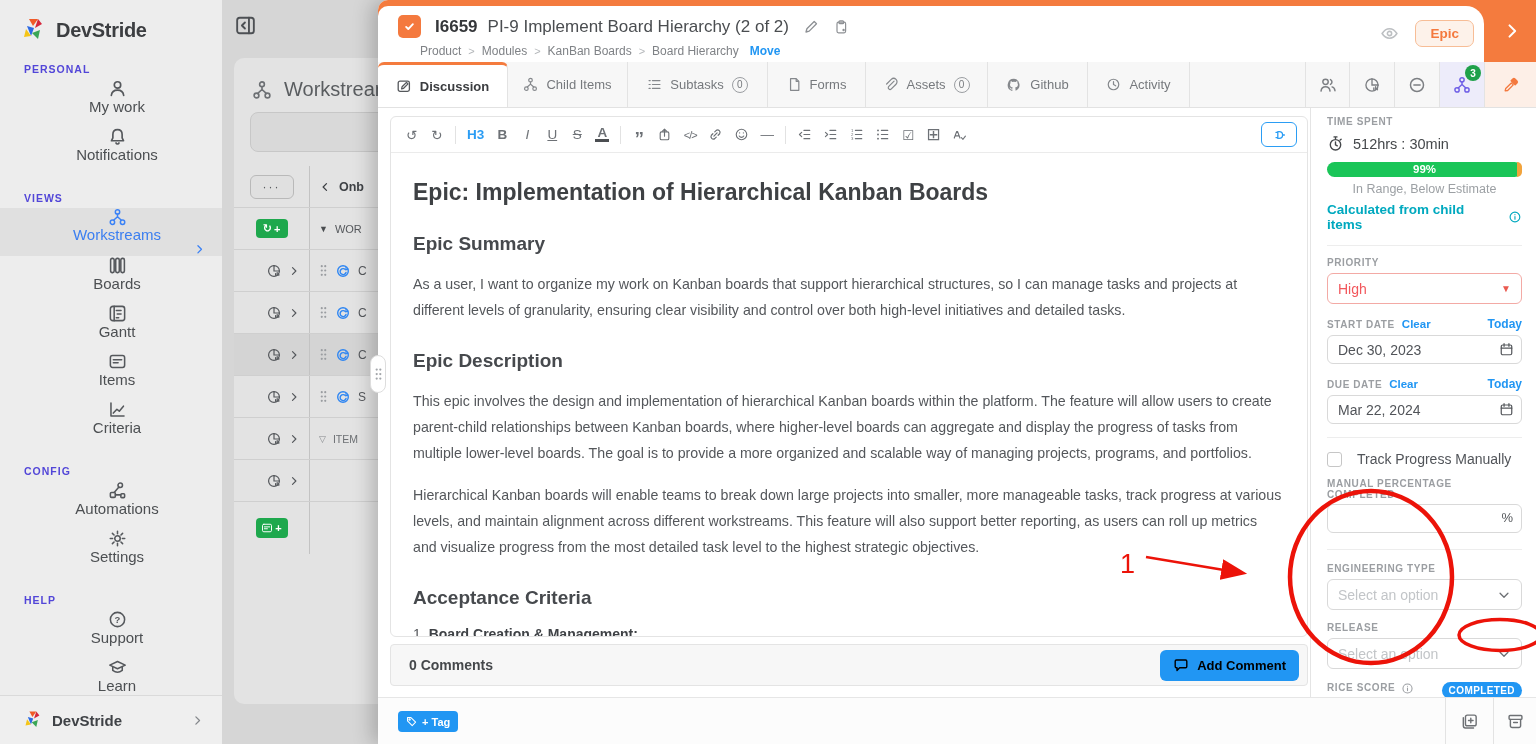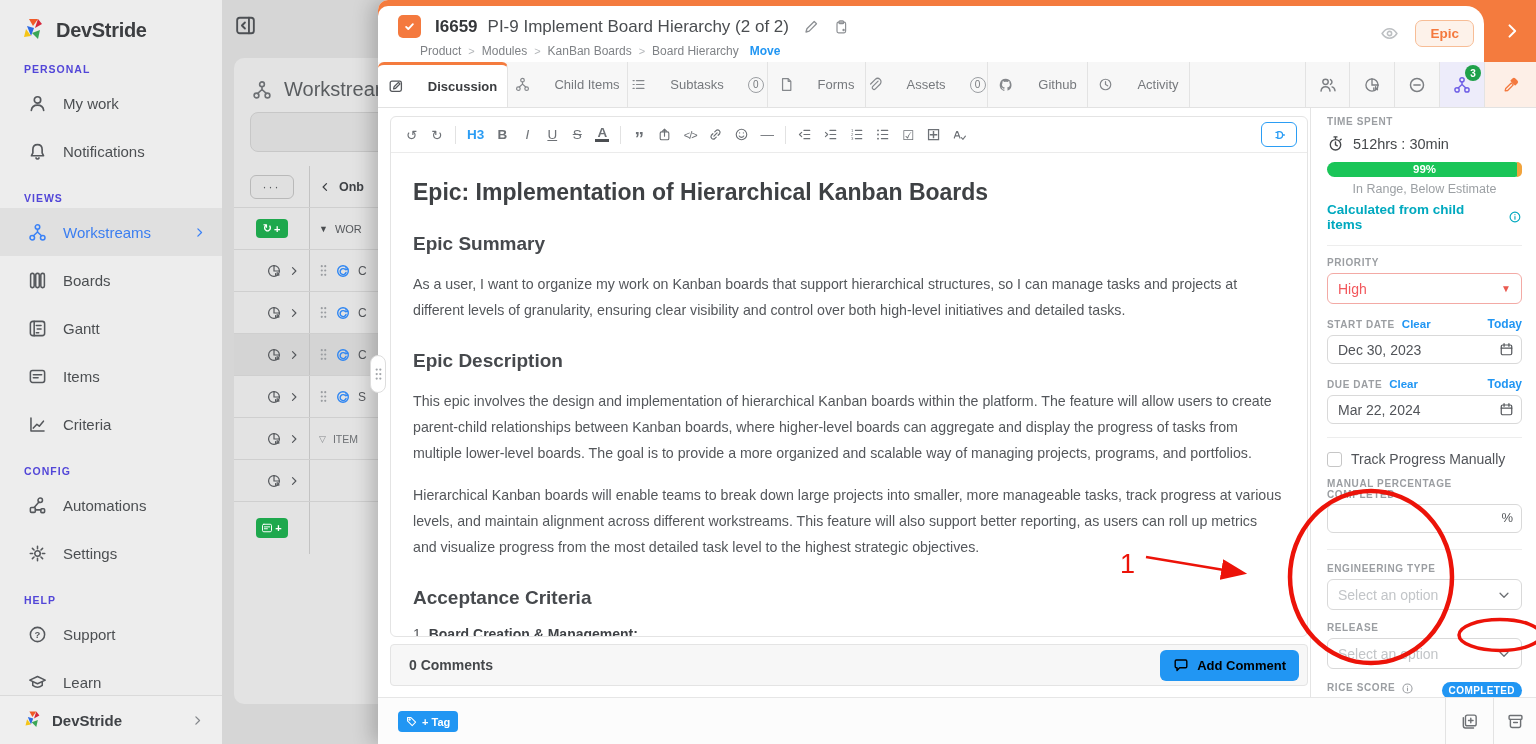--- a/index.html
+++ b/index.html
@@ -6,21 +6,21 @@
   html,body { background:#c9c9c9; }
   body { font-family:"Liberation Sans","DejaVu Sans",sans-serif; }
   #app { position:relative; width:1536px; height:744px; overflow:hidden; background:#d6d6d6; }
   svg.ic { display:block; }
 
   
   .sidebar { position:absolute; left:0; top:0; width:222px; height:744px; background:#ededed; z-index:2; }
   .sb-logo { display:flex; align-items:center; gap:8px; padding:14px 0 0 22px; height:46px; }
   .sb-logo-text { font-size:20px; font-weight:700; color:#3c3e41; letter-spacing:-0.3px; }
   .sb-section { margin:17px 0 4px 24px; font-size:10.5px; font-weight:700; color:#5246d8; letter-spacing:1px; }
-  .sb-item { height:48px; display:flex; align-items:center; padding:0 16px 0 28px; gap:16px; color:#4c4f52; font-size:15px; cursor:pointer; }
+  .sb-item { height:48px; display:flex; align-items:center; padding:0 16px 0 28px; color:#4c4f52; font-size:15px; cursor:pointer;flex-direction:column; }
   .sb-item .ic { color:#55585c; }
   .sb-item.active { background:#e0e0e0; color:#3b7ef0; }
   .sb-item.active .ic { color:#3b82f6; }
   .sb-item .sb-chev { margin-left:auto; color:#7c7f83; }
   .sb-footer { position:absolute; left:0; bottom:0; width:222px; height:49px; background:#efefef; border-top:1px solid #dadada; display:flex; align-items:center; padding:0 18px 0 24px; gap:8px; z-index:3; }
   .sb-footer-text { font-size:15px; font-weight:700; color:#3f4246; }
   .sb-footer .sb-chev { margin-left:auto; color:#85888c; }
 
   
   .bg-area { position:absolute; left:222px; top:0; right:0; bottom:0; background:#d6d6d6; z-index:1; }
@@ -53,21 +53,21 @@
   .hdr-tool { color:#8d9094; margin-left:4px; }
   .crumbs { position:absolute; left:42px; top:38px; display:flex; align-items:center; gap:7px; font-size:12px; color:#7f8286; }
   .crumb-sep { color:#b4b7ba; font-size:11px; }
   .move-link { color:#2196f3; font-weight:700; margin-left:4px; cursor:pointer; }
   .hdr-right { position:absolute; right:10px; top:14px; display:flex; align-items:center; gap:16px; }
   .eye { color:#bcbfc2; }
   .epic-badge { height:27px; padding:0 14px; border:1px solid #f7bd96; background:#fdf2ea; color:#f4793e; border-radius:7px; font-size:13.5px; font-weight:600; display:flex; align-items:center; }
   .panel-toggle { position:absolute; right:14px; top:21px; color:#fff; cursor:pointer; }
 
   .tabs { position:absolute; left:0; top:62px; right:0; height:46px; display:flex; background:#f7f7f7; border-bottom:1px solid #e2e2e2; }
-  .tab { display:flex; align-items:center; justify-content:center; gap:24px; font-size:13px; color:#76797d; border-right:1px solid #e3e3e3; cursor:pointer; background:#f7f7f7;text-align:center; }
+  .tab { display:flex; align-items:center; justify-content:center; gap:8px; font-size:13px; color:#76797d; border-right:1px solid #e3e3e3; cursor:pointer; background:#f7f7f7;text-align:center; }
   .tab .ic { color:#85888c; }
   .tab.active { background:#fff; border-top:3px solid #f47b3e; border-radius:6px 6px 0 0; color:#3a3c3f; font-weight:700; }
   .tab.active .ic { color:#55585c; }
   .cnt { width:16px; height:16px; border:1px solid #9b9ea2; border-radius:50%; font-size:10px; display:flex; align-items:center; justify-content:center; color:#76797d; }
   .tab-fill { flex:1; background:#f7f7f7; border-right:1px solid #e3e3e3; }
   .itab { display:flex; align-items:center; justify-content:center; border-right:1px solid #e3e3e3; color:#7c7f83; cursor:pointer; position:relative; background:#f7f7f7; }
   .itab.purple { background:#edecfa; color:#6f5fe6; }
   .itab.orange { background:#fdefe7; color:#f4793e; border-right:none; }
   .itab-badge { position:absolute; top:3px; right:3px; width:16px; height:16px; background:#1fa14a; color:#fff; border-radius:50%; font-size:10px; font-weight:700; display:flex; align-items:center; justify-content:center; }
 
@@ -105,21 +105,21 @@
   .dp-sel { margin-top:5px; height:31px; border:1px solid #d9d9d9; border-radius:6px; display:flex; align-items:center; padding:0 10px; font-size:14px; color:#54575b; cursor:pointer; }
   .dp-sel.red { border-color:#f3aaa5; color:#f2575c; }
   .dp-sel .caret { margin-left:auto; }
   .red-caret { color:#ea5a50; font-size:10px; }
   .date-lblrow { display:flex; align-items:center; gap:7px; margin-top:13px; }
   .mini-link { font-size:11.5px; font-weight:700; color:#2196f3; cursor:pointer; }
   .right-link { margin-left:auto; font-size:12px; }
   .dp-input { position:relative; margin-top:4px; }
   .dp-input input { width:100%; height:29px; border:1px solid #d9d9d9; border-radius:6px; padding:0 30px 0 10px; font-size:14px; color:#515459; font-family:inherit; background:#fff; }
   .dp-input .ric { position:absolute; right:8px; top:7px; color:#55585c; }
-  .chk-row { display:flex; align-items:center; gap:9px; margin-top:13px; font-size:14px; color:#515459; }
+  .chk-row { display:flex; align-items:center; gap:15px; margin-top:13px; font-size:14px; color:#515459; }
   .chk { width:15px; height:15px; border:1px solid #c6c6c6; border-radius:3px; background:#fff; cursor:pointer; }
   .pct input { text-align:right; color:#6e7174; padding-right:26px; }
   .pct .suffix { position:absolute; right:9px; top:6px; font-size:13px; color:#55585c; }
   .ph { color:#c2c5c8; }
   .rice-row { display:flex; align-items:flex-start; gap:6px; margin-top:13px; }
   .calc-badge { margin-left:auto; background:#2196f3; color:#fff; font-size:10px; font-weight:700; letter-spacing:.4px; padding:3px 7px; border-radius:9px; }
 
   
   .mfooter { position:absolute; left:0; bottom:0; right:0; height:47px; background:#fcfcfc; border-top:1px solid #e6e6e6; }
   .tag-btn { position:absolute; left:20px; top:13px; height:21px; background:#2196f3; color:#fff; border:none; border-radius:4px; font-size:11px; font-weight:700; display:flex; align-items:center; gap:5px; padding:0 8px; cursor:pointer; font-family:inherit; }

